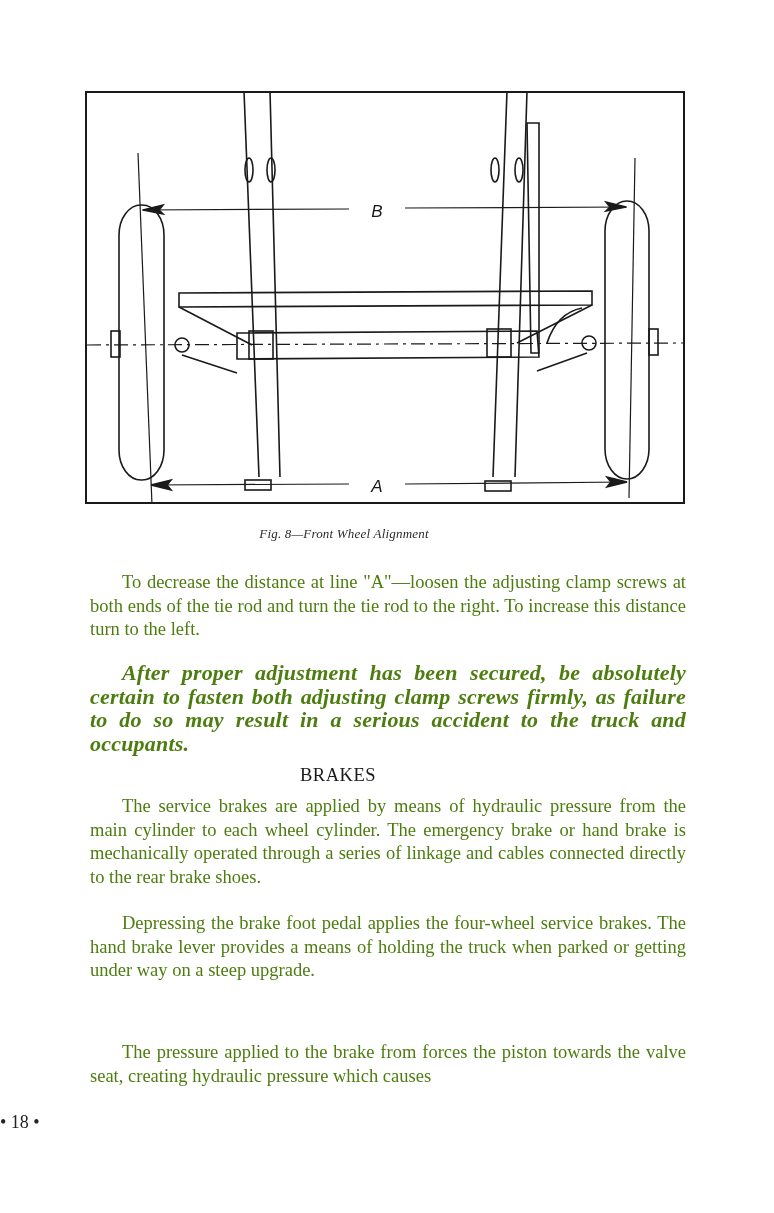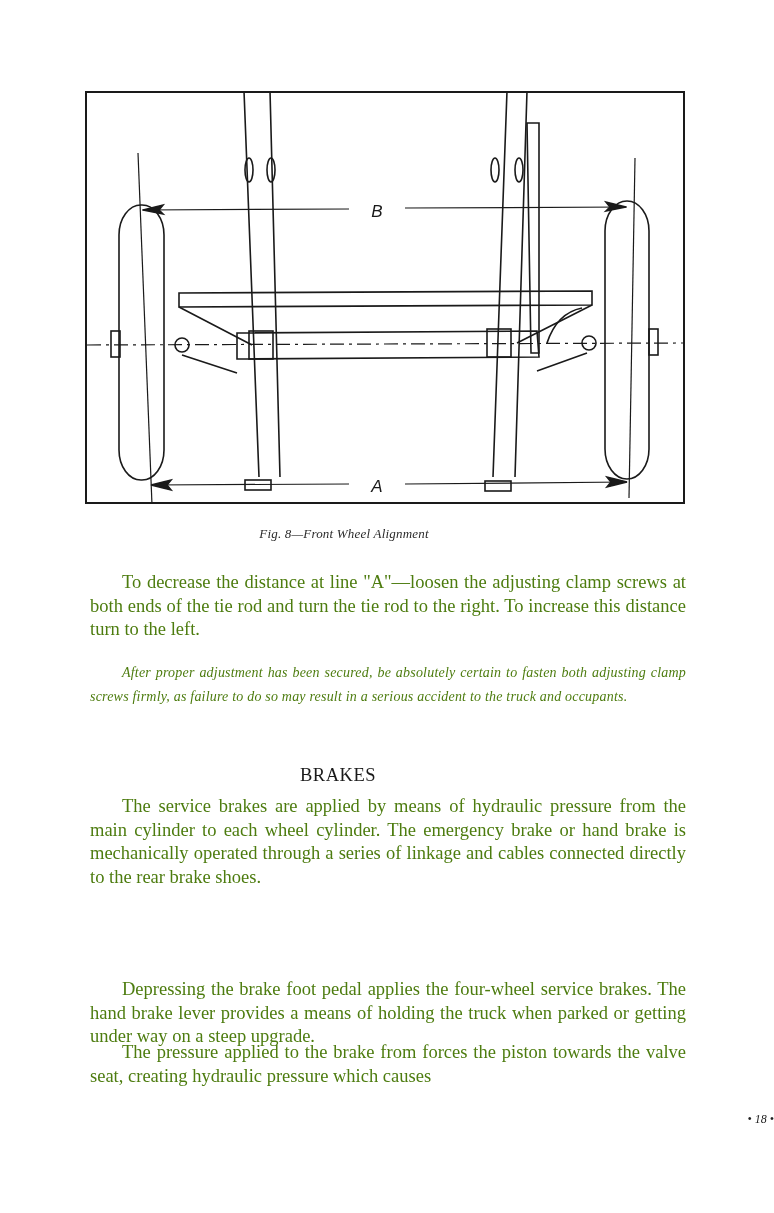--- a/index.html
+++ b/index.html
@@ -16,28 +16,28 @@
   .caption {
     position: absolute; left: 0; width: 688px; top: 526px; text-align: center;
     font-style: italic; font-size: 13px; color: #2a2a2a; letter-spacing: 0.2px;
   }
   .para {
     position: absolute; left: 90px; width: 596px;
     font-size: 18.5px; line-height: 23.5px; text-align: justify;
     text-align-last: left; color: #4d7c0f;
   }
   .para .indent { display: inline-block; width: 32px; }
-  .para.italic { font-style: italic; font-size: 14px; letter-spacing: 0.2px; }
+  .para.italic { font-style: italic; font-size: 22px; letter-spacing: 0.2px; font-weight: bold; }
   .heading {
     position: absolute; left: 0; width: 676px; top: 765px; text-align: center;
     font-size: 18.5px; letter-spacing: 0.5px; color: #1a1a1a;
   }
   .page-number {
-    position: absolute; left: 0; width: 774px; top: 1112px; text-align: right;
-    font-size: 12px; color: #222; font-style: italic;
+    position: absolute; left: 0; width: 774px; top: 1112px; text-align: left;
+    font-size: 18px; color: #222;
   }
 </style>
 </head>
 <body>
 
 <div class="figure-frame">
   <svg width="596" height="409" viewBox="0 0 596 409" fill="none" stroke="#1a1a1a" stroke-width="1.6">
 
     <rect x="32" y="112" width="45" height="275" rx="22" ry="30"></rect>
 
@@ -97,21 +97,21 @@
 <div class="para italic" style="top:661px;">
   <span class="indent"></span><span>After proper adjustment has been secured, be absolutely certain to fasten both adjusting clamp screws firmly, as failure to do so may result in a serious accident to the truck and occupants.</span>
 </div>
 
 <div class="heading">BRAKES</div>
 
 <div class="para" style="top:795px;">
   <span class="indent"></span><span>The service brakes are applied by means of hydraulic pressure from the main cylinder to each wheel cylinder. The emergency brake or hand brake is mechanically operated through a series of linkage and cables connected directly to the rear brake shoes.</span>
 </div>
 
-<div class="para" style="top:978px;">
+<div class="para" style="top:912px;">
   <span class="indent"></span><span>Depressing the brake foot pedal applies the four-wheel service brakes. The hand brake lever provides a means of holding the truck when parked or getting under way on a steep upgrade.</span>
 </div>
 
 <div class="para" style="top:1041px;">
   <span class="indent"></span><span>The pressure applied to the brake from forces the piston towards the valve seat, creating hydraulic pressure which causes</span>
 </div>
 
 <div class="page-number">• 18 •</div>
 
 </body></html>

